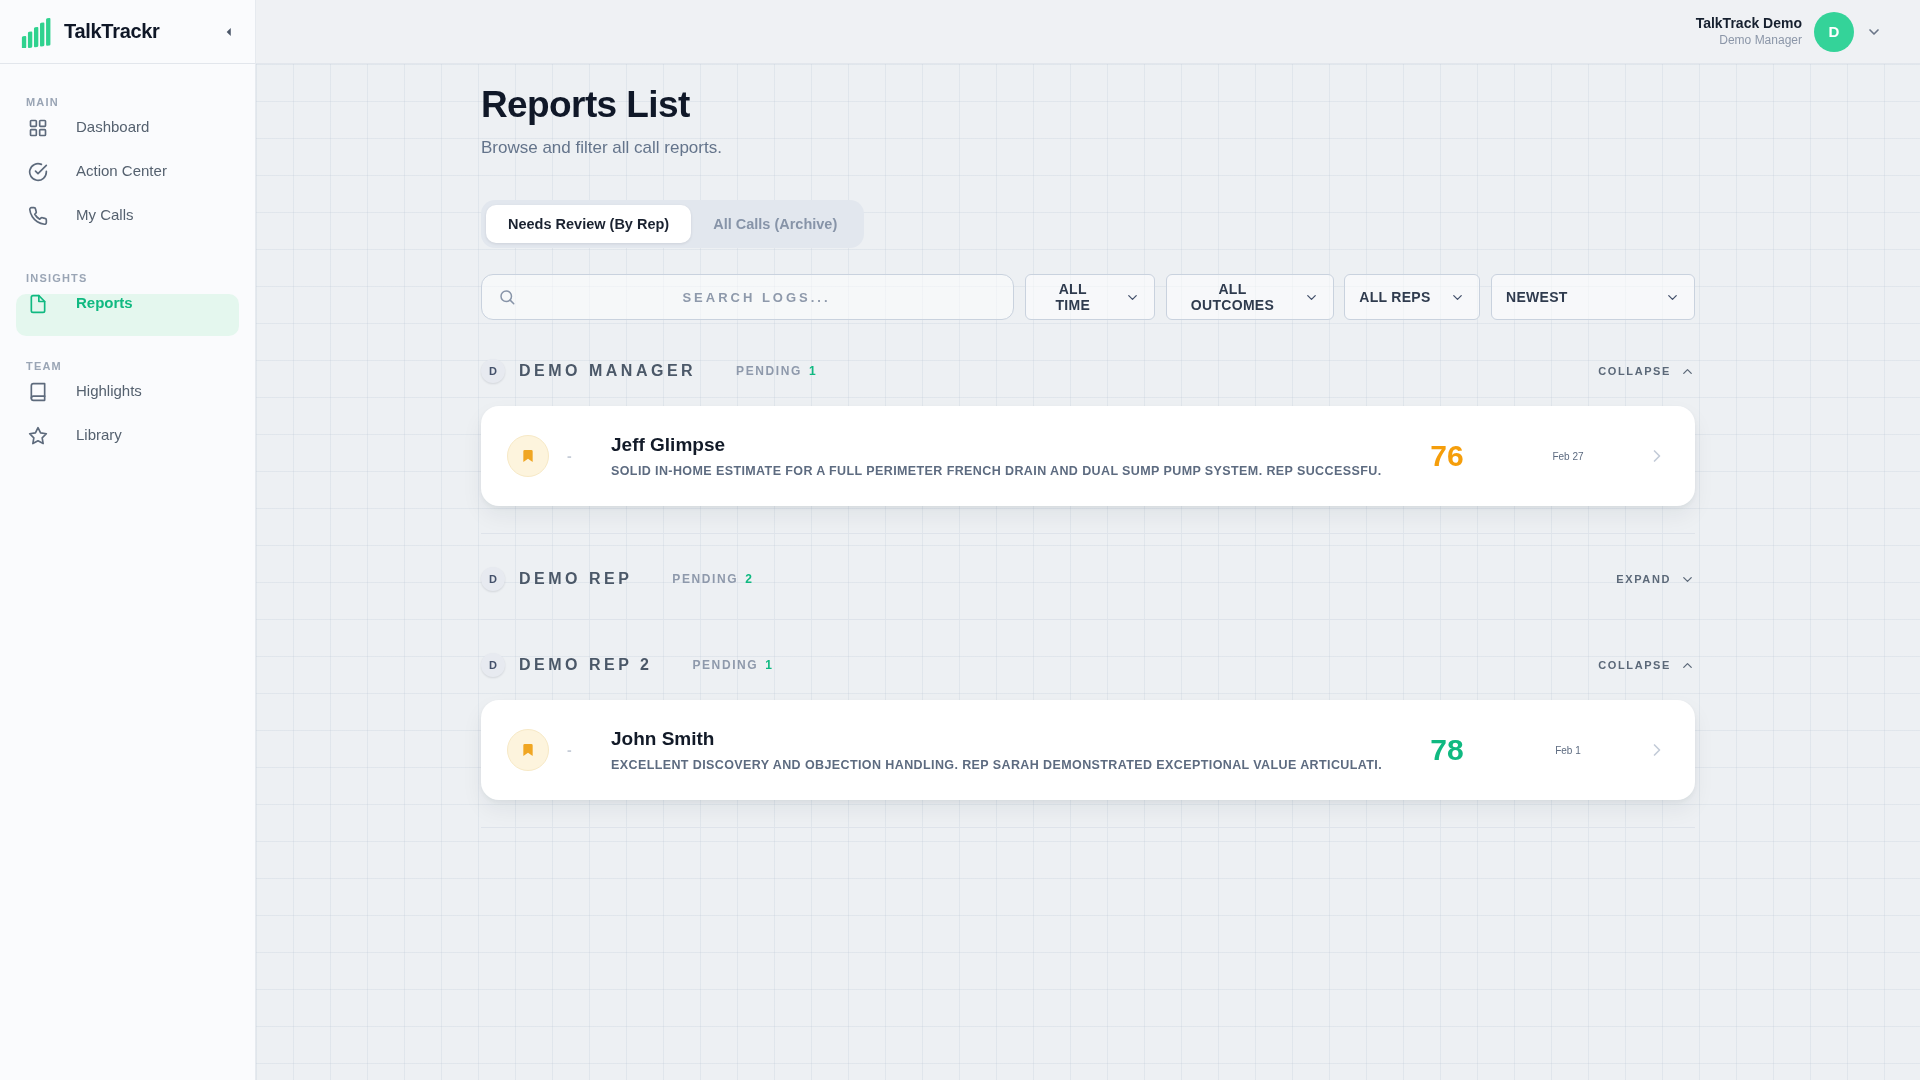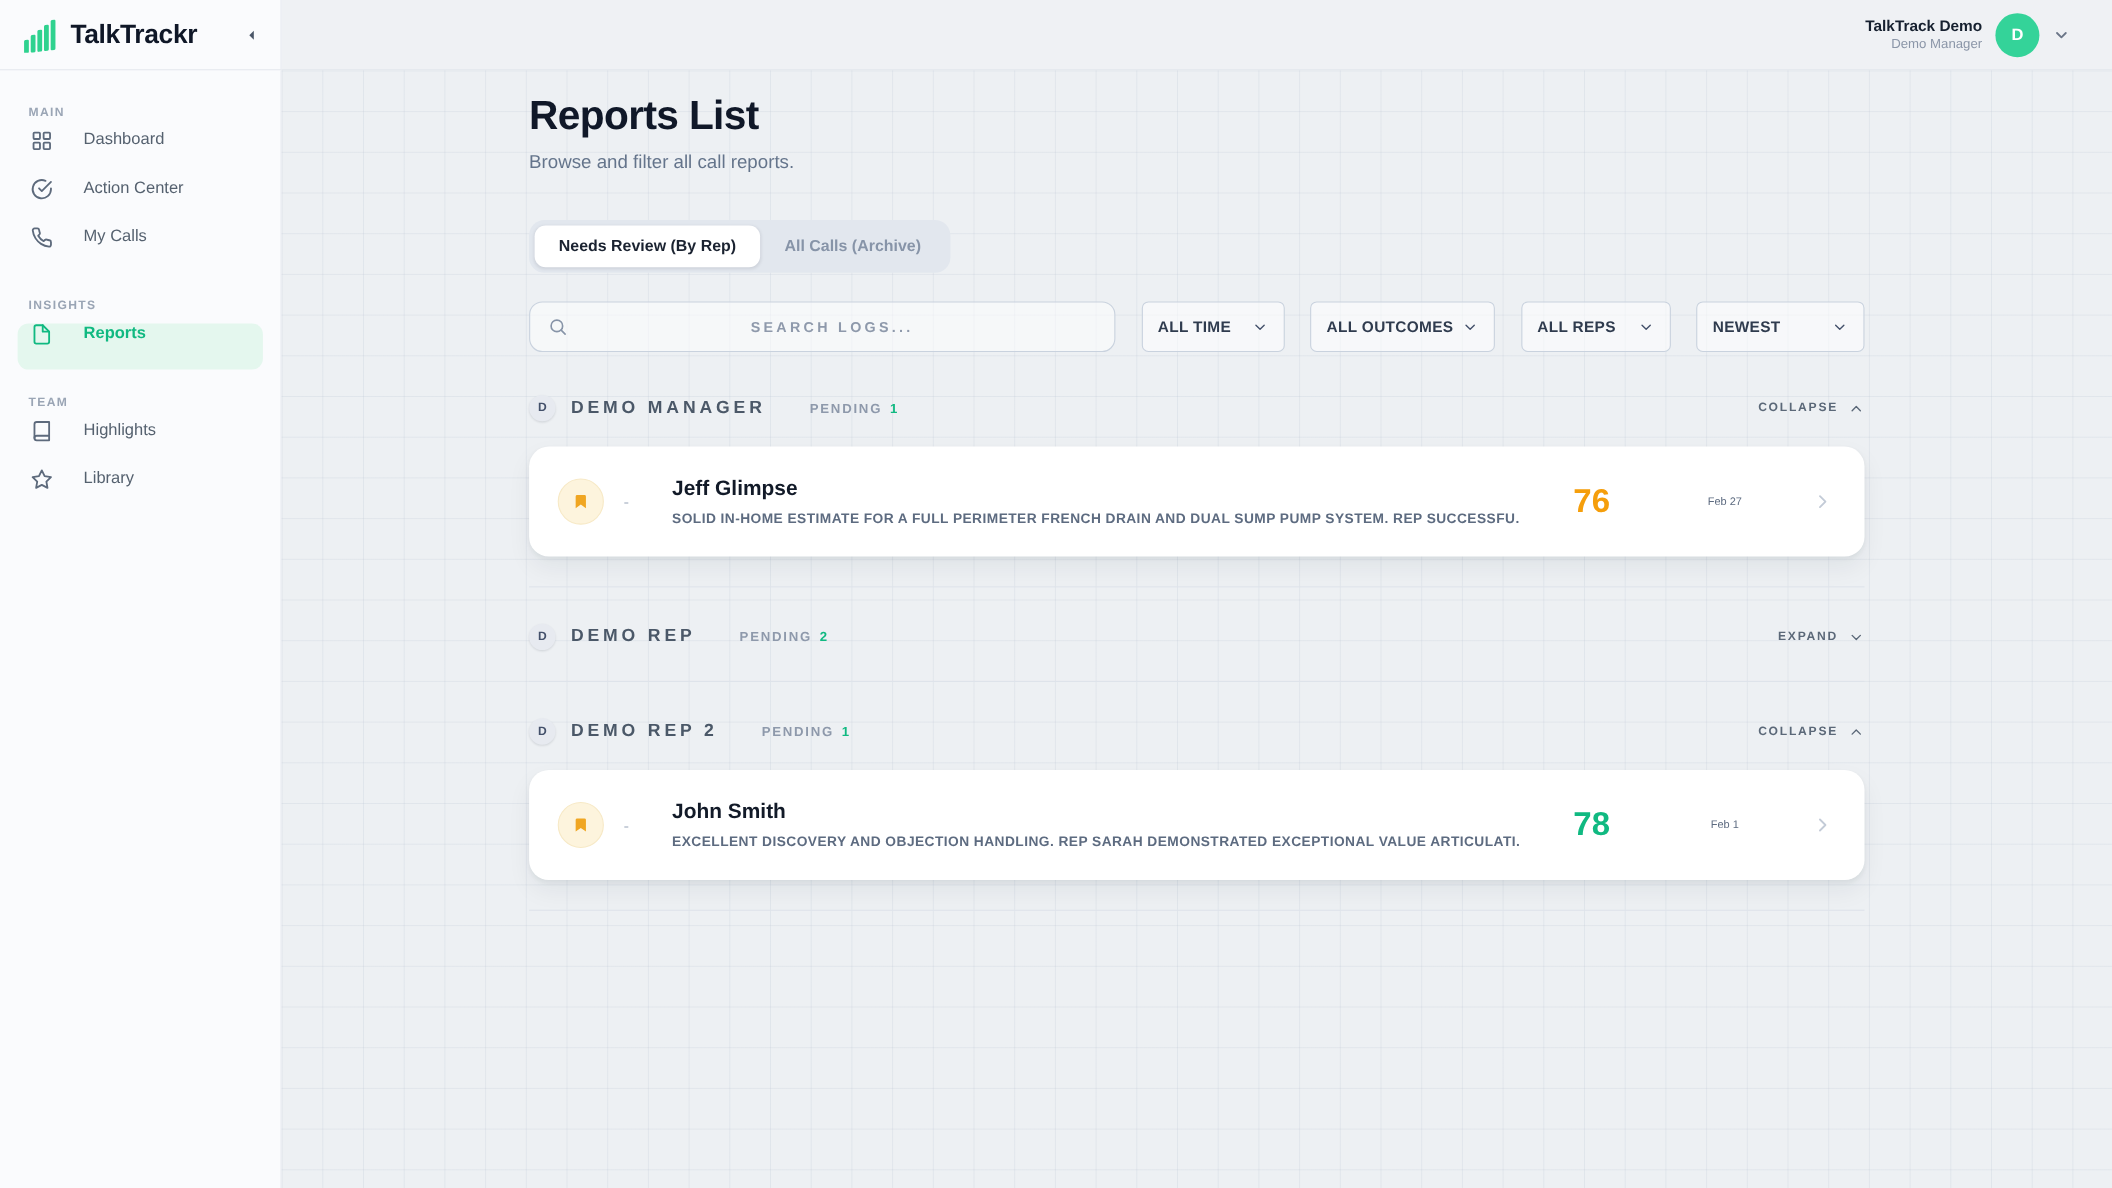--- a/index.html
+++ b/index.html
@@ -13,21 +13,21 @@
     display:grid;
     grid-template-columns:256px 1fr;
     grid-template-rows:64px 1fr;
   }
   
   .side-header {
     background:#fafbfd; border-right:1px solid #e6eaef; border-bottom:1px solid #e2e6ec;
     display:flex; align-items:center; padding:0 14px 0 20px;
   }
   .logo-mark { width:34px; height:32px; flex:none; }
-  .app-title { font-size:24px; font-weight:800; color:#0f1727; margin-left:10px; letter-spacing:-0.3px; }
+  .app-title { font-size:20px; font-weight:800; color:#0f1727; margin-left:10px; letter-spacing:-0.3px; }
   .collapse-btn {
     margin-left:auto; background:none; border:none; cursor:pointer; color:#4a5668;
     width:24px; height:24px; display:flex; align-items:center; justify-content:center;
   }
   
   .topbar {
     background:#eff1f4; border-bottom:1px solid #e2e6ec;
     display:flex; align-items:center; justify-content:flex-end; padding-right:38px; gap:12px;
   }
   .user-text { text-align:right; line-height:1.25; }
@@ -86,23 +86,24 @@
     flex:1; border:none; outline:none; background:transparent; height:100%;
     font-family:inherit; font-size:13px; font-weight:600; letter-spacing:3px;
     color:#43506a; text-align:center; text-transform:uppercase;
   }
   .search-input::placeholder { color:#8e99ab; }
   .dropdown {
     height:46px; border:1.5px solid #c9d2de; border-radius:6px; background:rgba(255,255,255,0.55);
     display:flex; align-items:center; justify-content:space-between; padding:0 14px;
     font-family:inherit; font-size:14px; font-weight:700; color:#2f3b4e; letter-spacing:0.3px;
     cursor:pointer;
+    gap:19px;
   }
   .dropdown .icon { color:#43506a; display:flex; }
-  .dd-0 { width:130px; } .dd-1 { width:168px; } .dd-2 { width:136px; } .dd-3 { width:153px; }
+  .dd-0 { width:130px; } .dd-1 { width:168px; } .dd-2 { width:136px; } .dd-3 { width:204px; }
   
   .group { border-bottom:1px solid #dee3ea; padding-bottom:27px; margin-bottom:32px; }
   .group-header { display:flex; align-items:center; height:26px; }
   .group-avatar {
     width:24px; height:24px; border-radius:50%; background:#e7eaf0; box-shadow:0 1px 2px rgba(16,24,40,0.12);
     display:flex; align-items:center; justify-content:center;
     font-size:11px; font-weight:700; color:#43506a; flex:none;
   }
   .group-name { margin-left:14px; font-size:16px; font-weight:700; letter-spacing:3.5px; color:#4b5868; }
   .pending-label { margin-left:40px; font-size:12px; font-weight:700; letter-spacing:1.6px; color:#8e99ab; }

